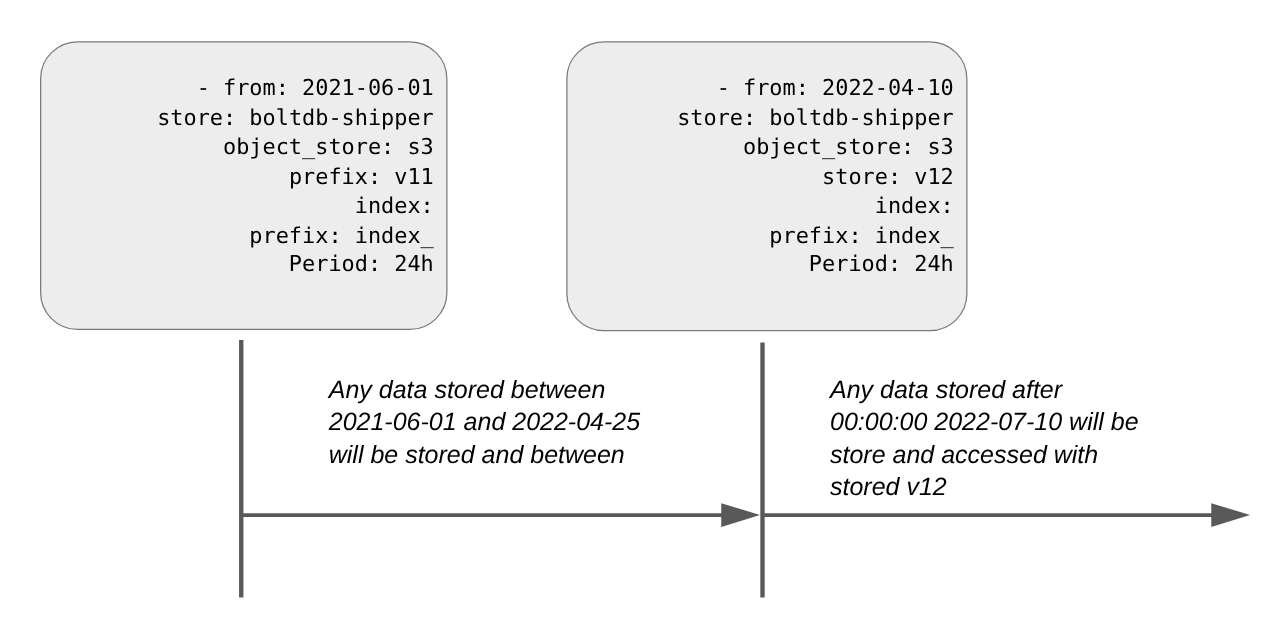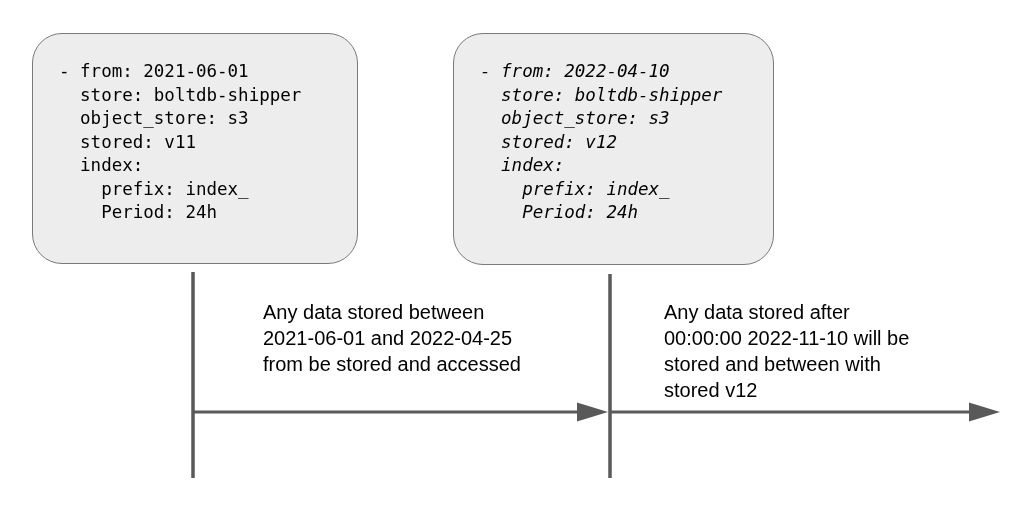--- a/index.html
+++ b/index.html
@@ -15,33 +15,33 @@
     overflow: hidden;
     font-family: "Liberation Sans", sans-serif;
   }
   .config-box {
     position: absolute;
     box-sizing: border-box;
     background: #ededed;
     border: 1.5px solid #7a7a7a;
     border-radius: 30px;
     padding: 26px 10px 0 26px;
+    text-align: right;
   }
   .box-v11 {
     left: 32px;
     top: 33px;
     width: 326px;
     height: 231px;
   }
   .box-v12 {
     left: 453px;
     top: 33px;
     width: 321px;
     height: 232px;
-    font-style: italic;
   }
   .code-line {
     font-family: "DejaVu Sans Mono", "Liberation Mono", monospace;
     font-size: 17.5px;
     line-height: 23.5px;
     color: #000000;
     white-space: pre;
   }
   .timeline-svg {
     position: absolute;
@@ -49,20 +49,21 @@
     top: 0;
     width: 1021px;
     height: 506px;
   }
   .annotation {
     position: absolute;
     font-family: "Liberation Sans", sans-serif;
     font-size: 20px;
     line-height: 26px;
     color: #000000;
+    font-style: italic;
   }
   .annotation-v11 {
     left: 263px;
     top: 299px;
     width: 340px;
   }
   .annotation-v12 {
     left: 664px;
     top: 299px;
     width: 340px;
@@ -73,51 +74,51 @@
 </style>
 </head>
 <body>
 
 <div class="canvas">
 
   <div class="config-box box-v11">
     <div class="code-line">- from: 2021-06-01</div>
     <div class="code-line">  store: boltdb-shipper</div>
     <div class="code-line">  object_store: s3</div>
-    <div class="code-line">  stored: v11</div>
+    <div class="code-line">  prefix: v11</div>
     <div class="code-line">  index:</div>
     <div class="code-line">    prefix: index_</div>
     <div class="code-line">    Period: 24h</div>
   </div>
 
   <div class="config-box box-v12">
     <div class="code-line">- from: 2022-04-10</div>
     <div class="code-line">  store: boltdb-shipper</div>
     <div class="code-line">  object_store: s3</div>
-    <div class="code-line">  stored: v12</div>
+    <div class="code-line">  store: v12</div>
     <div class="code-line">  index:</div>
     <div class="code-line">    prefix: index_</div>
     <div class="code-line">    Period: 24h</div>
   </div>
 
   <svg class="timeline-svg" viewBox="0 0 1021 506" xmlns="http://www.w3.org/2000/svg">
     <line x1="193" y1="272" x2="193" y2="478" stroke-width="3.5" stroke="#595959"></line>
     <line x1="610" y1="274" x2="610" y2="478" stroke-width="3.5" stroke="#595959"></line>
     <line x1="193" y1="412" x2="579" y2="412" stroke-width="3" stroke="#595959"></line>
     <polygon points="608,412 577,402.5 577,421.5" fill="#595959"></polygon>
     <line x1="610" y1="412" x2="971" y2="412" stroke-width="3" stroke="#595959"></line>
     <polygon points="1000,412 969,402.5 969,421.5" fill="#595959"></polygon>
   </svg>
 
   <div class="annotation annotation-v11">
     <div class="ann-line">Any data stored between</div>
     <div class="ann-line">2021-06-01 and 2022-04-25</div>
-    <div class="ann-line">from be stored and accessed</div>
+    <div class="ann-line">will be stored and between</div>
   </div>
 
   <div class="annotation annotation-v12">
     <div class="ann-line">Any data stored after</div>
-    <div class="ann-line">00:00:00 2022-11-10 will be</div>
-    <div class="ann-line">stored and between with</div>
+    <div class="ann-line">00:00:00 2022-07-10 will be</div>
+    <div class="ann-line">store and accessed with</div>
     <div class="ann-line">stored v12</div>
   </div>
 
 </div>
 
 </body></html>

